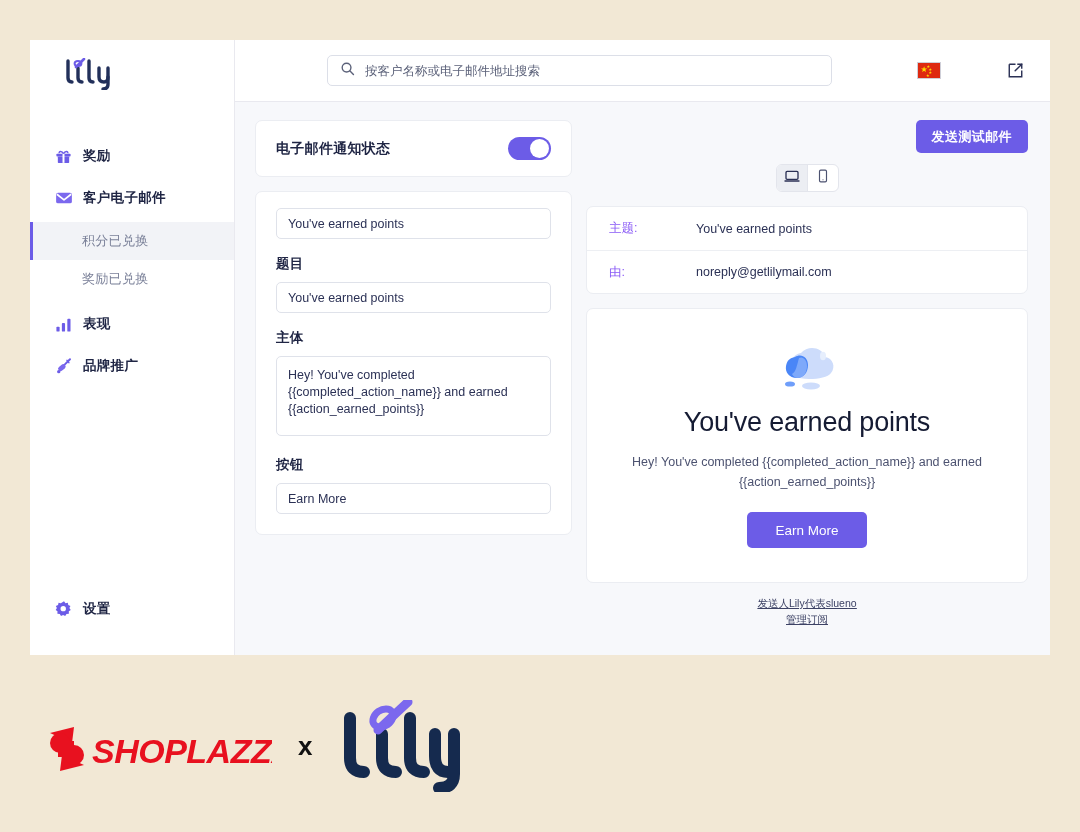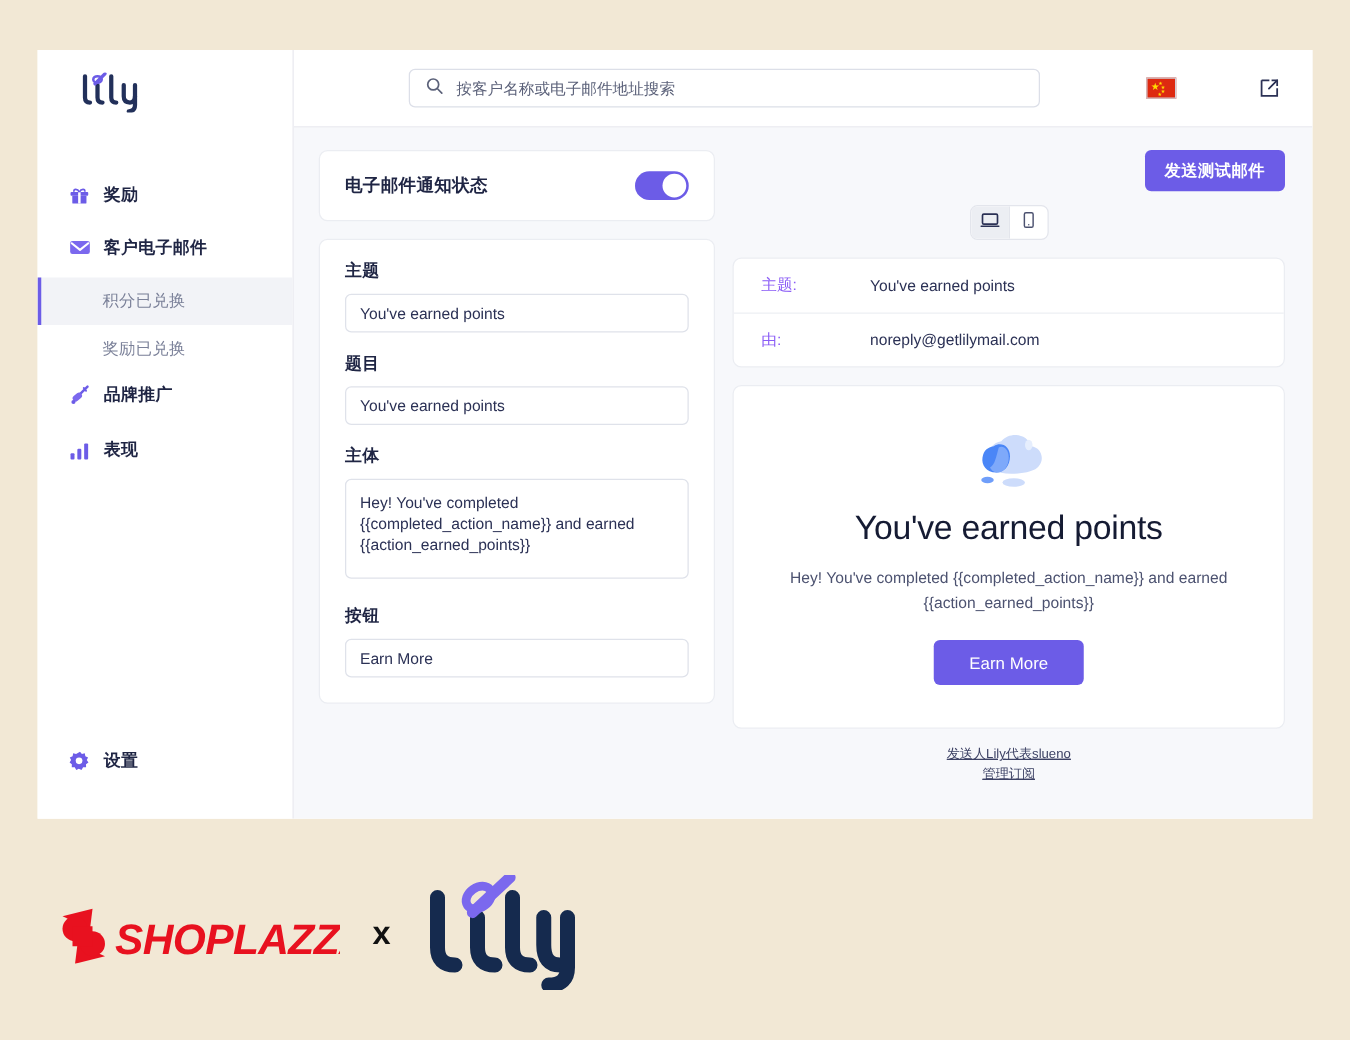--- a/index.html
+++ b/index.html
@@ -409,42 +409,42 @@
       </div>
 
       <div class="nav-sub active">
         <span class="nav-sub-label">积分已兑换</span>
       </div>
 
       <div class="nav-sub">
         <span class="nav-sub-label">奖励已兑换</span>
       </div>
 
+      <div class="nav-item" style="margin-top:8px;">
+        <span class="nav-icon">
+          <svg width="17" height="17" viewBox="0 0 24 24" fill="#6c5ce7">
+            <rect x="2" y="15" width="4.5" height="7" rx="1.2"></rect>
+            <rect x="9.7" y="10" width="4.5" height="12" rx="1.2"></rect>
+            <rect x="17.4" y="4" width="4.5" height="18" rx="1.2"></rect>
+          </svg>
+        </span>
+        <span class="nav-label">表现</span>
+      </div>
+
       <div class="nav-item">
         <span class="nav-icon">
           <svg width="18" height="18" viewBox="0 0 24 24" fill="none">
             <path d="M20 3 L12.5 10.5" stroke="#6c5ce7" stroke-width="2.6" stroke-linecap="round"></path>
             <rect x="3.5" y="11" width="11" height="6.5" rx="3.2" transform="rotate(-40 9 14)" fill="#7b68ee"></rect>
             <circle cx="5" cy="19.5" r="2.2" fill="#6c5ce7"></circle>
             <path d="M16 4.5 L18.5 7.5" stroke="#6c5ce7" stroke-width="2" stroke-linecap="round"></path>
           </svg>
         </span>
         <span class="nav-label">品牌推广</span>
       </div>
-
-      <div class="nav-item" style="margin-top:8px;">
-        <span class="nav-icon">
-          <svg width="17" height="17" viewBox="0 0 24 24" fill="#6c5ce7">
-            <rect x="2" y="15" width="4.5" height="7" rx="1.2"></rect>
-            <rect x="9.7" y="10" width="4.5" height="12" rx="1.2"></rect>
-            <rect x="17.4" y="4" width="4.5" height="18" rx="1.2"></rect>
-          </svg>
-        </span>
-        <span class="nav-label">表现</span>
-      </div>
     </div>
 
     <div class="nav-bottom">
       <div class="nav-item">
         <span class="nav-icon">
           <svg width="18" height="18" viewBox="0 0 24 24" fill="#6c5ce7">
             <path d="M12 1.8 L14 4.2 L17.1 3.5 L17.7 6.6 L20.6 7.9 L19.2 10.7 L21 13.3 L18.4 15.1 L18.5 18.3 L15.3 18.5 L13.6 21.2 L10.8 19.9 L8 21.2 L6.4 18.5 L3.2 18.3 L3.3 15.1 L0.9 13.3 L2.5 10.7 L1.1 7.9 L4.1 6.6 L4.7 3.5 L7.8 4.2 Z"></path>
             <circle cx="11" cy="11.5" r="3.6" fill="#ffffff"></circle>
           </svg>
         </span>
@@ -488,21 +488,20 @@
       <div class="col-left">
 
         <div class="card status-card">
           <span class="status-label">电子邮件通知状态</span>
           <div class="toggle">
             <span class="knob"></span>
           </div>
         </div>
 
         <div class="card form-card">
-          <div class="field-label">主题</div>
           <input class="text-input" type="text" value="You've earned points" style="">
 
           <div class="field-label sp">题目</div>
           <input class="text-input" type="text" value="You've earned points" style="">
 
           <div class="field-label sp">主体</div>
           <textarea class="text-area" style="">Hey! You've completed {{completed_action_name}} and earned {{action_earned_points}}</textarea>
 
           <div class="field-label sp">按钮</div>
           <input class="text-input" type="text" value="Earn More" style="">

